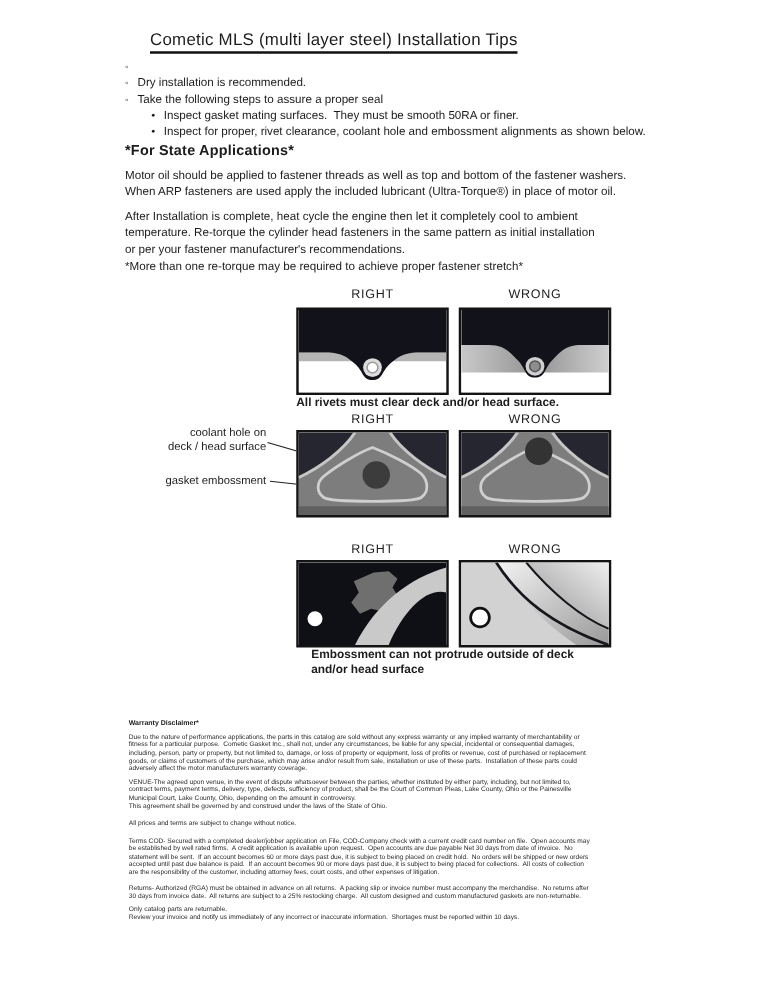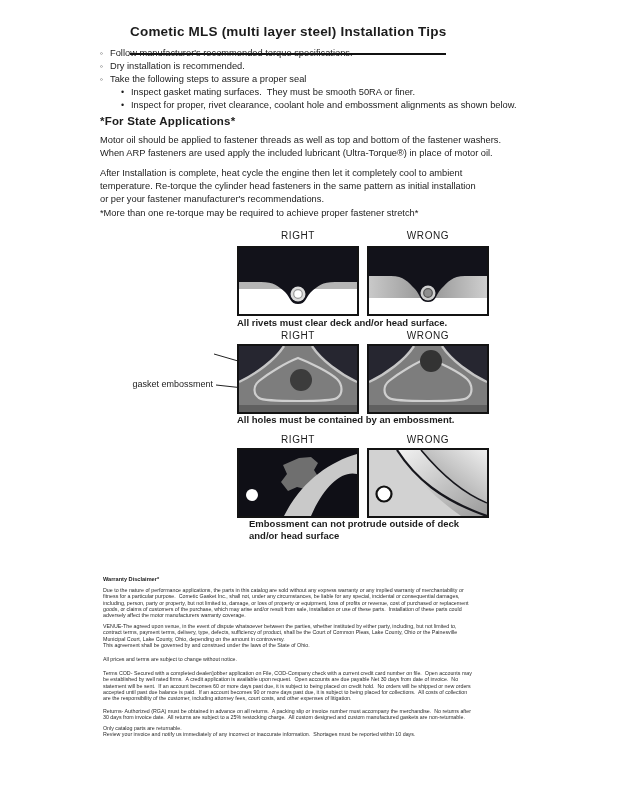--- a/index.html
+++ b/index.html
@@ -3,22 +3,22 @@
 <meta charset="utf-8">
 <style>
   html,body { margin:0; padding:0; background:#ffffff; }
   .page {
     position:relative; width:618px; height:800px; background:#fff;
     font-family:"Liberation Sans", sans-serif; color:#1c1c1c; overflow:hidden;
   }
   .abs { position:absolute; }
 
   .title {
-    left:130px; top:24px; font-size:13.5px; font-weight:bold; letter-spacing:.2px;
-    border-bottom:2px solid #111; padding-bottom:14px;
+    left:120px; top:24px; font-size:13.5px; font-weight:normal; letter-spacing:.2px;
+    border-bottom:2px solid #111; padding-bottom:2px;
   }
   .bullets { left:100px; top:47px; width:470px; font-size:9.3px; line-height:13px; }
   .b-row { display:flex; }
   .b-row .mark { width:10px; flex:0 0 10px; font-size:8px; }
   .b-row.sub { padding-left:21px; }
   .b-row.sub .mark { font-size:9px; }
   .b-row .txt { white-space:pre-wrap; }
 
   .h2 { left:100px; top:115px; font-size:11.5px; font-weight:bold; letter-spacing:.2px; }
   .para { left:100px; width:455px; font-size:9.3px; line-height:13px; white-space:pre-wrap; }
@@ -41,21 +41,20 @@
 </head>
 <body>
 
 <div class="page">
 
   <div class="abs title">Cometic MLS (multi layer steel) Installation Tips</div>
 
   <div class="abs bullets">
     <div class="b-row">
       <span class="mark">◦</span>
-      <span class="txt">Follow manufacturer's recommended torque specifications.</span>
     </div>
     <div class="b-row">
       <span class="mark">◦</span>
       <span class="txt">Dry installation is recommended.</span>
     </div>
     <div class="b-row">
       <span class="mark">◦</span>
       <span class="txt">Take the following steps to assure a proper seal</span>
     </div>
     <div class="b-row sub">
@@ -102,20 +101,22 @@
       <path d="M0,0 H118 V28 H96 C83,28 79,34 72,41 C66,48 67,54 59,54 C51,54 52,48 46,41 C39,34 35,28 22,28 H0 Z" fill="#12121a"></path>
       <circle cx="59" cy="45" r="7.5" fill="#cfcfcf"></circle>
       <circle cx="59" cy="45" r="4.3" fill="#8e8e8e" stroke="#555555" stroke-width="1.2"></circle>
     </svg>
   </div>
   <div class="abs caption" style="left:237px; top:317px;">All rivets must clear deck and/or head surface.</div>
 
   <div class="abs dlabel" style="left:237px; top:330px;">RIGHT</div>
   <div class="abs dlabel" style="left:367px; top:330px;">WRONG</div>
 
+  <div class="abs callout" style="left:100px; top:341px;">coolant hole on
+deck / head surface</div>
   <div class="abs callout" style="left:100px; top:379px;">gasket embossment</div>
   <svg class="abs" style="left:140px; top:345px;" width="165" height="50">
     <line x1="74" y1="9" x2="160" y2="34" stroke="#222" stroke-width="1"></line>
     <line x1="76" y1="40" x2="122" y2="45" stroke="#222" stroke-width="1"></line>
   </svg>
 
   <div class="abs panel" style="left:237px; top:344px;">
     <svg viewBox="0 0 118 66" width="118" height="66">
       <rect width="118" height="66" fill="#7d7d7d"></rect>
       <path d="M0,0 H45 C36,14 17,28 0,36 Z" fill="#262630"></path>
@@ -132,21 +133,20 @@
       <rect width="118" height="66" fill="#7d7d7d"></rect>
       <path d="M0,0 H45 C36,14 17,28 0,36 Z" fill="#262630"></path>
       <path d="M45,0 C36,14 17,28 0,36" stroke="#c6c6c6" stroke-width="2.4" fill="none"></path>
       <path d="M118,0 H73 C82,14 101,28 118,36 Z" fill="#262630"></path>
       <path d="M73,0 C82,14 101,28 118,36" stroke="#c6c6c6" stroke-width="2.4" fill="none"></path>
       <rect y="59" width="118" height="7" fill="#606060"></rect>
       <path d="M59,12 C72,17 90,26 98,33 C104,39 104,48 98,52 C92,56 26,56 20,52 C14,48 14,40 20,35 C30,27 48,16 59,12 Z" fill="none" stroke="#cfcfcf" stroke-width="2.2"></path>
       <circle cx="62" cy="15" r="11" fill="#333333"></circle>
     </svg>
   </div>
-  <div class="abs caption" style="left:237px; top:414px;">All holes must be contained by an embossment.</div>
 
   <div class="abs dlabel" style="left:237px; top:434px;">RIGHT</div>
   <div class="abs dlabel" style="left:367px; top:434px;">WRONG</div>
 
   <div class="abs panel" style="left:237px; top:448px;">
     <svg viewBox="0 0 118 66" width="118" height="66">
       <rect width="118" height="66" fill="#0f0f16"></rect>
       <path d="M60,8 L72,7 L79,13 L75,20 L80,28 L70,40 L58,37 L49,41 L42,32 L48,24 L44,15 Z" fill="#6f6f6f"></path>
       <path d="M118,4 C90,12 62,32 45,66 L72,66 C84,38 102,20 118,24 Z" fill="#c9c9c9"></path>
       <circle cx="13" cy="45" r="6" fill="#ffffff"></circle>

